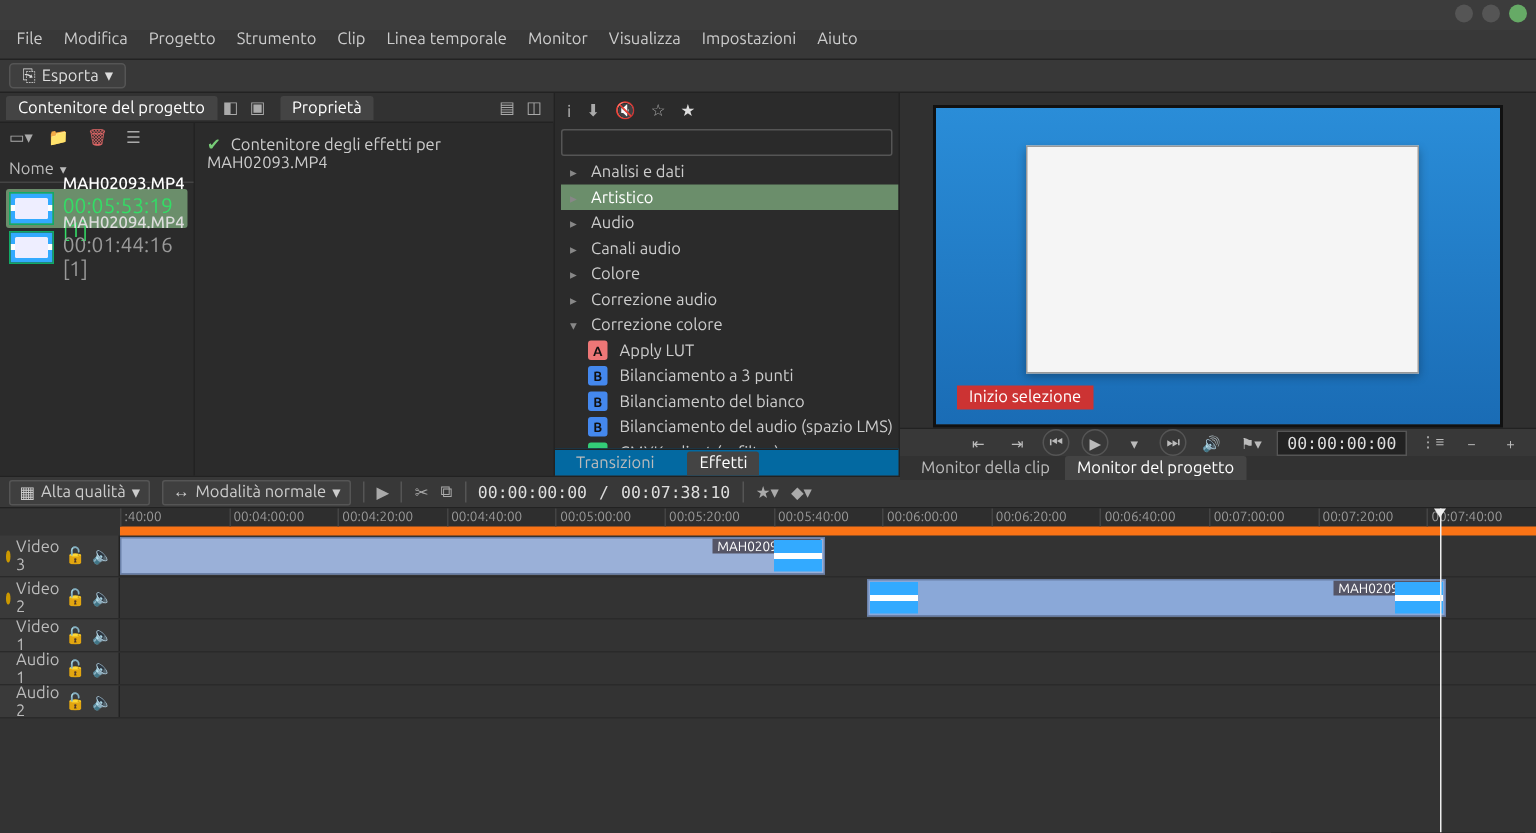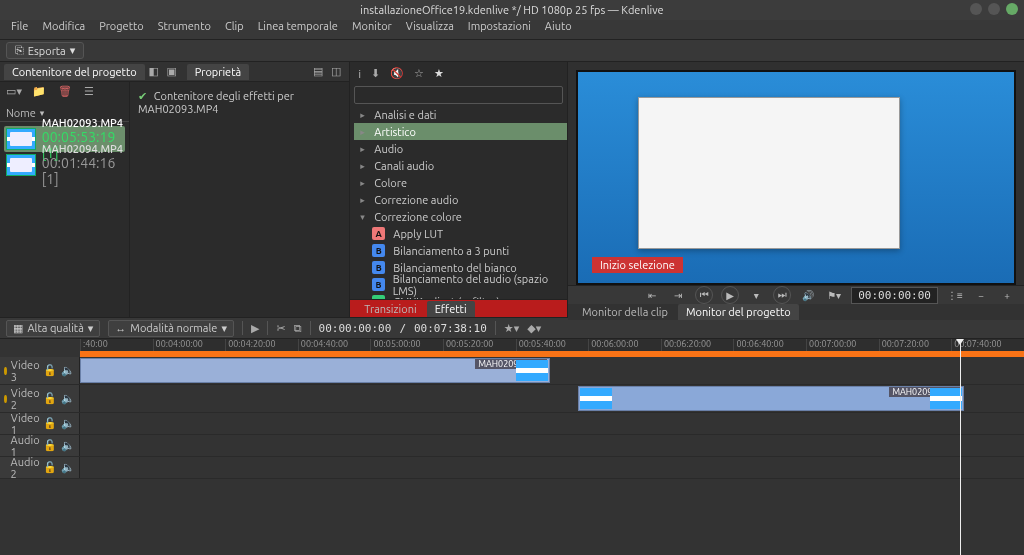--- a/index.html
+++ b/index.html
@@ -51,21 +51,21 @@
 .effrow{display:flex;align-items:center;height:17px;padding-left:6px;gap:4px;}
 .effrow .tree{color:#888;width:10px;font-size:9px;}
 .effrow.hl{background:#6b8e6b;color:#fff;}
 .effitem{padding-left:18px;}
 .effbadge{width:13px;height:13px;display:inline-flex;align-items:center;justify-content:center;font-size:9px;font-weight:bold;color:#111;border-radius:2px;margin-right:4px;}
 .b-A{background:#e77;}
 .b-B{background:#48e;}
 .b-C{background:#3c7;}
 
 .monitor{flex:1;background:#303030;position:relative;display:flex;align-items:flex-start;justify-content:center;padding:8px 8px 0;}
-.screen{width:440px;height:215px;background:linear-gradient(#2a8dd8,#1a6cb5);position:relative;border:2px solid #111;}
+.screen{width:380px;height:215px;background:linear-gradient(#2a8dd8,#1a6cb5);position:relative;border:2px solid #111;}
 .screen::before{content:"";position:absolute;left:60px;top:25px;width:260px;height:150px;background:#f5f5f5;border:1px solid #999;box-shadow:0 2px 6px rgba(0,0,0,.3);}
 .overlay{position:absolute;left:14px;bottom:10px;background:#c33;color:#fff;padding:2px 8px;font-size:11px;}
 .monctl{height:26px;background:#383838;display:flex;align-items:center;justify-content:flex-end;gap:8px;padding:0 8px;border-top:1px solid #222;}
 .monctl .mc{width:18px;height:18px;display:flex;align-items:center;justify-content:center;color:#bbb;border:1px solid #555;border-radius:9px;font-size:10px;}
 .monctl .mc.noborder{border:none;}
 .tcbox{background:#222;border:1px solid #555;padding:1px 6px;font-family:monospace;font-size:11px;color:#ddd;}
 .montabs{height:18px;background:#323232;display:flex;gap:2px;padding-left:6px;}
 
 .tl-tb{height:22px;background:#383838;border-top:1px solid #222;border-bottom:1px solid #222;display:flex;align-items:center;gap:8px;padding:0 6px;}
 .tl-tb .dd{background:#3f3f3f;border:1px solid #555;padding:1px 6px;border-radius:2px;display:flex;align-items:center;gap:4px;}
@@ -82,27 +82,26 @@
 .thead{width:80px;background:#3a3a3a;display:flex;align-items:center;gap:4px;padding:0 4px;border-right:1px solid #222;color:#bbb;}
 .thead .dot{width:8px;height:8px;border-radius:50%;background:#c90;}
 .tbody{flex:1;position:relative;}
 .clipbar{position:absolute;top:1px;bottom:1px;background:#9ab0d8;border:1px solid #6a80a8;overflow:hidden;}
 .clipbar.v2{background:#8aa8d8;}
 .cliplabel{position:absolute;right:2px;top:0;font-size:9px;background:#556;color:#fff;padding:0 3px;}
 .clipthumb{position:absolute;top:1px;bottom:1px;width:32px;background:linear-gradient(#3af 40%,#fff 40%,#fff 60%,#3af 60%);}
 .playhead{position:absolute;top:0;bottom:0;width:1px;background:#eee;}
 .playhead::before{content:"";position:absolute;top:0;left:-4px;border:4px solid transparent;border-top:6px solid #eee;}
 
-.lowtabs{height:18px;background:#b91c1c;border-top:1px solid #222;display:flex;align-items:center;padding-left:6px;gap:2px;}
+.lowtabs{height:18px;background:#0369a1;border-top:1px solid #222;display:flex;align-items:center;padding-left:6px;gap:14px;}
 </style>
 </head>
 <body>
 
 <div class="titlebar">
-  <span class="title">installazioneOffice19.kdenlive */ HD 1080p 25 fps — Kdenlive</span>
   <div class="winbtns">
     <span class="winbtn"></span>
     <span class="winbtn"></span>
     <span class="winbtn cl"></span>
   </div>
 </div>
 
 <div class="menubar">
   <span>File</span>
   <span>Modifica</span>

